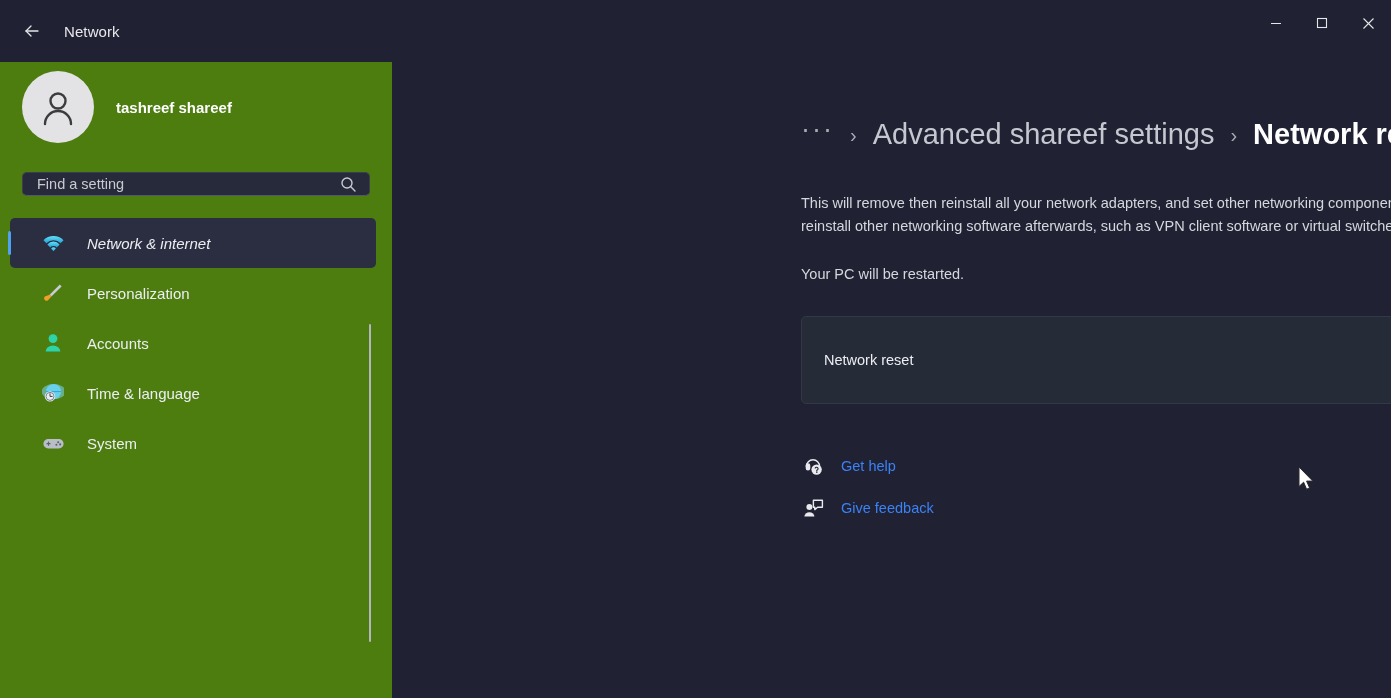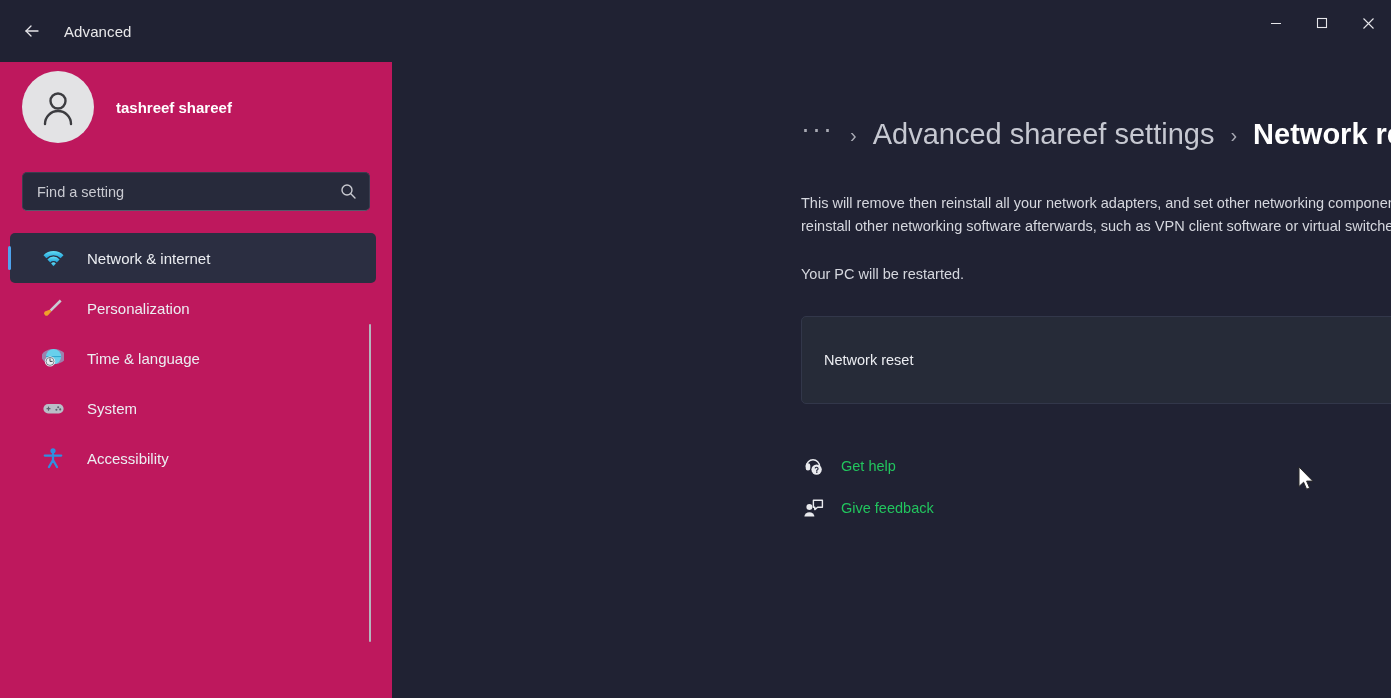--- a/index.html
+++ b/index.html
@@ -45,41 +45,41 @@
   }
   .win-btn svg { display: block; }
 
   
   .body { flex: 1; display: flex; min-height: 0; position: relative; }
 
   
   .sidebar {
     width: 392px; flex: 0 0 392px;
     position: relative;
-    background: #be185d;
+    background: #4d7c0f;
     padding-top: 0;
   }
   .profile {
     display: flex; align-items: center;
     margin: 9px 0 0 22px;
   }
   .avatar {
     width: 72px; height: 72px; border-radius: 50%;
     background: #e3e3e5;
     display: flex; align-items: center; justify-content: center;
     flex: 0 0 72px;
   }
   .avatar svg { width: 46px; height: 46px; }
   .profile-name {
     margin-left: 22px;
     font-size: 15px; font-weight: bold; color: #ffffff;
   }
   .search-wrap {
     margin: 29px 0 0 22px;
-    width: 348px; height: 39px;
+    width: 348px; height: 24px;
     background: #272a3b;
     border: 1px solid #3a3d4e;
     border-bottom: 1px solid #55586a;
     border-radius: 5px;
     display: flex; align-items: center;
     padding: 0 12px 0 14px;
   }
   .search-input {
     flex: 1; background: transparent; border: none; outline: none;
     color: #cfd0d6; font-size: 14.5px;
@@ -90,21 +90,21 @@
 
   .navlist { margin-top: 22px; }
   .nav-item {
     position: relative;
     height: 50px;
     display: flex; align-items: center;
     padding-left: 30px;
     border-radius: 5px;
     margin: 0 16px 0 10px;
   }
-  .nav-item.selected { background: #2b2e41; }
+  .nav-item.selected { background: #2b2e41; font-style: italic; }
   .nav-item.selected::before {
     content: ""; position: absolute;
     left: -2px; top: 13px;
     width: 3px; height: 24px;
     border-radius: 2px; background: #4fa3ed;
   }
   .nav-icon {
     width: 26px; height: 26px; flex: 0 0 26px;
     display: flex; align-items: center; justify-content: center;
   }
@@ -169,38 +169,38 @@
     display: flex; align-items: center;
     height: 32px; margin-bottom: 10px;
   }
   .link-icon {
     width: 24px; flex: 0 0 24px;
     display: flex; align-items: center; justify-content: center;
   }
   .link-icon svg { display: block; }
   .link-text {
     margin-left: 16px;
-    font-size: 14.5px; color: #22c55e;
+    font-size: 14.5px; color: #3b82f6;
   }
 
   .cursor { position: absolute; left: 905px; top: 404px; }
 </style>
 </head>
 <body>
 
 <div class="window">
 
   <div class="titlebar">
     <div class="back-btn">
       <svg viewBox="0 0 20 20" fill="none" stroke="#e6e6ea" stroke-width="1.3" stroke-linecap="round" stroke-linejoin="round">
         <path d="M16 10 H4"></path>
           <path d="M9 5 L4 10 L9 15"></path>
       </svg>
     </div>
-    <div class="app-title">Advanced</div>
+    <div class="app-title">Network</div>
 
     <div class="win-controls">
       <div class="win-btn">
         <svg width="12" height="12" viewBox="0 0 12 12">
           <rect x="1" y="6" width="10" height="1" fill="#e6e6ea"></rect>
         </svg>
       </div>
       <div class="win-btn">
         <svg width="12" height="12" viewBox="0 0 12 12">
           <rect x="1.5" y="1.5" width="9" height="9" fill="none" stroke="#e6e6ea" stroke-width="1.1"></rect>
@@ -263,20 +263,29 @@
           <span class="nav-icon">
             <svg width="22" height="22" viewBox="0 0 22 22">
               <path d="M17.8 2.6 L19.6 4.4 L9.4 14.6 L7.6 12.8 Z" fill="#c9ccd4"></path>
               <path d="M7.6 12.8 L9.4 14.6 L6.2 17.9 a2.4 2.4 0 0 1 -3.4 -3.4 Z" fill="#f0a02a"></path>
             </svg>
           </span>
           <span class="nav-label">Personalization</span>
         </div>
 
 
+        <div class="nav-item">
+          <span class="nav-icon">
+            <svg width="22" height="22" viewBox="0 0 22 22">
+              <circle cx="11" cy="6.6" r="4.4" fill="#2dd4aa"></circle>
+              <path d="M3.6 19.6 a7.4 6.2 0 0 1 14.8 0 Z" fill="#2dd4aa"></path>
+            </svg>
+          </span>
+          <span class="nav-label">Accounts</span>
+        </div>
 
         <div class="nav-item">
           <span class="nav-icon">
             <svg width="22" height="22" viewBox="0 0 22 22">
               <circle cx="11.6" cy="9.6" r="7.6" fill="#4cc6e8"></circle>
               <path d="M11.6 2 a12 7.6 0 0 0 0 15.2 a12 7.6 0 0 0 0 -15.2" fill="#7fd9ee" opacity=".55"></path>
               <path d="M4 9.6 H19.2" stroke="#2fa5cd" stroke-width="1"></path>
               <circle cx="8" cy="14.4" r="5.2" fill="#e9edf2"></circle>
               <circle cx="8" cy="14.4" r="4" fill="none" stroke="#6d7682" stroke-width=".9"></circle>
               <path d="M8 11.8 V14.4 H10.2" stroke="#3c434c" stroke-width="1" fill="none" stroke-linecap="round"></path>
@@ -291,29 +300,20 @@
               <rect x="1.4" y="7" width="20.2" height="9.4" rx="4.7" fill="#b9bec7"></rect>
               <path d="M5 11.7 H8 M6.5 10.2 V13.2" stroke="#5b626d" stroke-width="1.2" stroke-linecap="round"></path>
               <circle cx="16.2" cy="10.3" r="1.05" fill="#5b626d"></circle>
               <circle cx="18.2" cy="12.4" r="1.05" fill="#5b626d"></circle>
               <circle cx="14.4" cy="12.8" r="1.05" fill="#5b626d"></circle>
             </svg>
           </span>
           <span class="nav-label">System</span>
         </div>
 
-        <div class="nav-item">
-          <span class="nav-icon">
-            <svg width="22" height="22" viewBox="0 0 22 22">
-              <circle cx="11" cy="3.8" r="2.6" fill="#2f8fe0"></circle>
-              <path d="M11 7 L11 13 M2.8 8.6 L19.2 8.6 M11 13 L7 20 M11 13 L15 20" stroke="#2f8fe0" stroke-width="2.3" stroke-linecap="round" fill="none"></path>
-            </svg>
-          </span>
-          <span class="nav-label">Accessibility</span>
-        </div>
 
       </div>
 
       <div class="side-scroll"></div>
     </div>
 
     <div class="main">
 
       <div class="breadcrumb">
         <span class="crumb-ellipsis">···</span>

